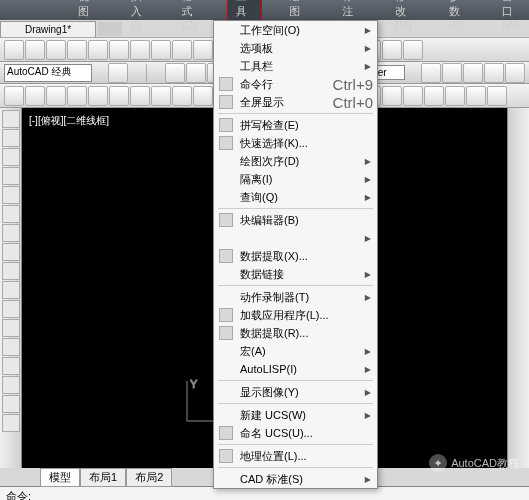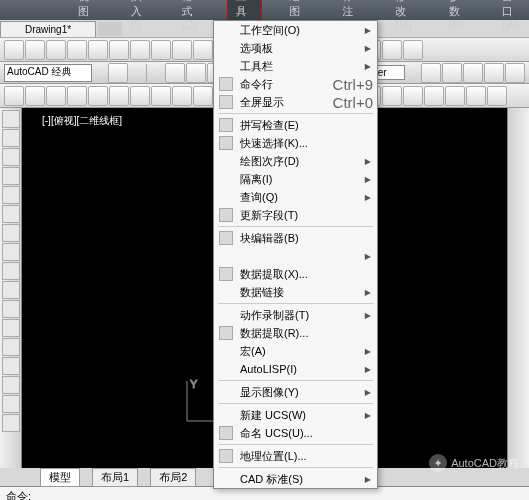--- a/index.html
+++ b/index.html
@@ -14,24 +14,24 @@
 .tbtn{width:20px;height:20px;background:linear-gradient(#fff,#dcdcdc);border:1px solid #aaa;border-radius:2px;}
 .tsep{width:1px;height:18px;background:#aaa;margin:0 2px;}
 .wsbar{height:22px;background:linear-gradient(#f0f0f0,#d0d0d0);border-bottom:1px solid #999;display:flex;align-items:center;padding:0 4px;gap:16px;font-size:10px;}
 .wsbar select,.wsbar .combo{height:18px;border:1px solid #888;background:#fff;font-size:10px;padding:0 2px;}
 .bylayer{width:60px;border:1px solid #888;background:#fff;padding:1px 4px;font-size:10px;}
 .main{display:flex;height:360px;background:#000;}
 .vtool{width:22px;background:linear-gradient(90deg,#f0f0f0,#d0d0d0);border-right:1px solid #888;display:flex;flex-direction:column;gap:1px;padding-top:2px;}
 .vtool .vt{width:18px;height:18px;background:#e8e8e8;border:1px solid #aaa;margin:0 auto;}
 .rtools{width:22px;background:linear-gradient(90deg,#d0d0d0,#f0f0f0);border-left:1px solid #888;}
 .canvas{flex:1;background:#000;position:relative;}
-.vplabel{position:absolute;top:6px;left:20px;color:#fff;font-size:10px;}
+.vplabel{position:absolute;top:6px;left:7px;color:#fff;font-size:10px;}
 .ucs{position:absolute;bottom:40px;left:160px;}
 .ucs svg{stroke:#8a8a8a;fill:none;}
-.btabs{height:18px;background:#d8d8d8;display:flex;align-items:center;padding-left:40px;gap:12px;font-size:10px;}
+.btabs{height:18px;background:#d8d8d8;display:flex;align-items:center;padding-left:40px;gap:0;font-size:10px;}
 .btabs .bt{padding:1px 8px;border:1px solid #999;background:#eee;}
 .btabs .bt.active{background:#fff;}
 .cmdline{height:36px;background:#f4f4f4;border-top:1px solid #888;padding:2px 6px;font-size:10px;line-height:14px;}
 .dropdown{position:absolute;top:20px;left:213px;width:165px;background:#f6f6f6;border:1px solid #888;box-shadow:2px 2px 6px rgba(0,0,0,0.3);z-index:10;}
 .dropdown .di{display:flex;align-items:center;height:18px;padding:0 6px 0 26px;position:relative;font-size:10px;cursor:pointer;}
 .dropdown .sep{height:1px;background:#ccc;margin:2px 4px;}
 .dropdown .arrow{position:absolute;right:6px;font-size:8px;color:#555;}
 .dropdown .sc{position:absolute;right:4px;font-size:15px;color:#666;}
 .dropdown .ico{position:absolute;left:5px;width:14px;height:14px;background:#d8d8d8;border:1px solid #aaa;}
 .watermark{position:absolute;bottom:28px;right:10px;color:rgba(255,255,255,0.7);font-size:13px;display:flex;align-items:center;gap:4px;}
@@ -230,44 +230,44 @@
       <span class="arrow">▶</span>
     </div>
     <div class="di">
       <span>隔离(I)</span>
       <span class="arrow">▶</span>
     </div>
     <div class="di">
       <span>查询(Q)</span>
       <span class="arrow">▶</span>
     </div>
-    <div class="di">
-      <span class="ico"></span>
-      <span>更新字段(T)</span>
-    </div>
     <div class="sep"></div>
     <div class="di">
       <span class="ico"></span>
       <span>块编辑器(B)</span>
     </div>
     <div class="di">
       <span class="arrow">▶</span>
     </div>
     <div class="di">
       <span class="ico"></span>
       <span>数据提取(X)...</span>
     </div>
     <div class="di">
       <span>数据链接</span>
       <span class="arrow">▶</span>
     </div>
     <div class="sep"></div>
     <div class="di">
       <span>动作录制器(T)</span>
       <span class="arrow">▶</span>
+    </div>
+    <div class="di">
+      <span class="ico"></span>
+      <span>加载应用程序(L)...</span>
     </div>
     <div class="di">
       <span class="ico"></span>
       <span>数据提取(R)...</span>
     </div>
     <div class="di">
       <span>宏(A)</span>
       <span class="arrow">▶</span>
     </div>
     <div class="di">

